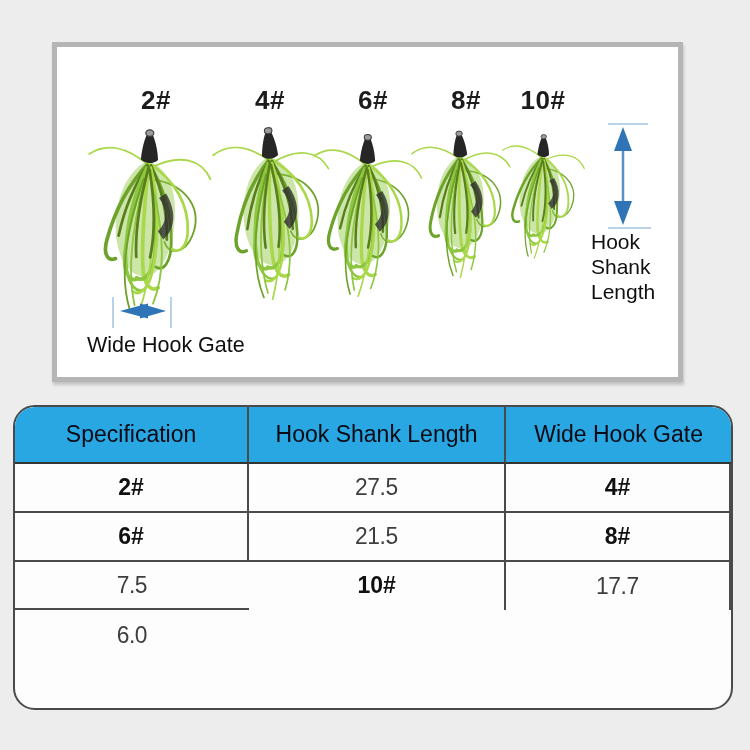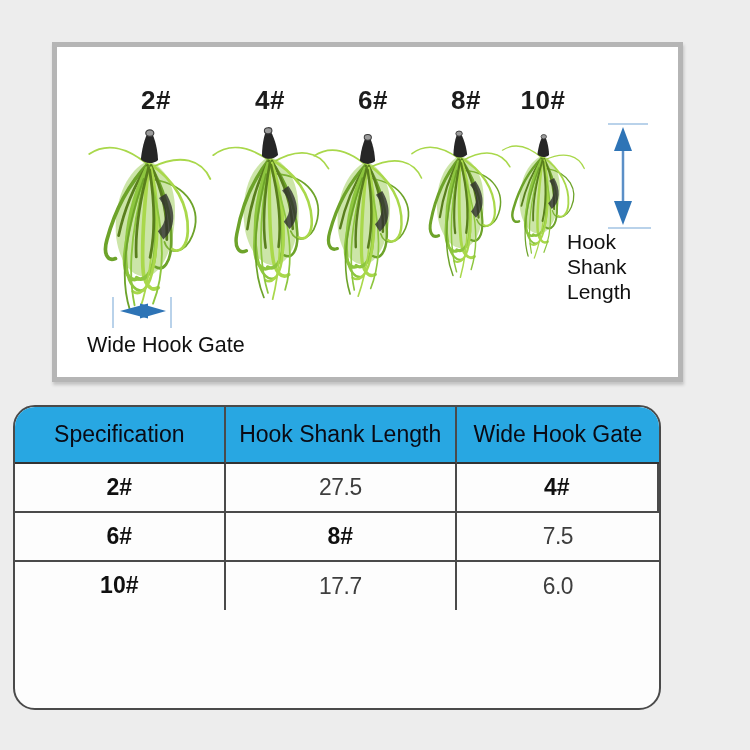--- a/index.html
+++ b/index.html
@@ -19,40 +19,40 @@
     box-shadow:1px 3px 3px rgba(0,0,0,.18);
   }
   .lure-svg{position:absolute;left:0;top:0;width:621px;height:330px;}
   .size-label{
     position:absolute;top:38px;width:72px;
     text-align:center;
     font-size:26px;font-weight:bold;color:#1c1c1c;
     letter-spacing:.5px;
   }
   .shank-label{
-    position:absolute;left:510px;top:182px;
+    position:absolute;left:534px;top:182px;
     font-size:21px;line-height:25px;color:#101010;
     white-space:pre-line;
   }
   .gate-label{
     position:absolute;left:30px;top:286px;
     font-size:21.5px;color:#101010;
   }
   
   .f{fill:none;stroke-linecap:round;}
   .s1{stroke:#8dc63f}.s2{stroke:#a9d84b}.s3{stroke:#6da32a}.s4{stroke:#597f1d}
   .w1{stroke-width:1.6}.w2{stroke-width:2.4}.w3{stroke-width:3.2}
   .mass{fill:#8ec63f;opacity:.45;stroke:none}
   .head{fill:#262626;stroke:none}
   .eye{fill:#9b9b9b;stroke:#3c3c3c;stroke-width:1}
   .hookpt{fill:#2f2f2f;opacity:.8;stroke:none}
   
   .spec-table{
     position:absolute;left:13px;top:405px;
-    width:648px;height:305px;
+    width:720px;height:305px;
     background:#fdfdfd;
     border:2px solid #4a4a4a;
     border-radius:22px;
     overflow:hidden;
     display:grid;
     grid-template-columns:32.7% 35.9% 31.4%;
     grid-template-rows:57px repeat(5,1fr);
     box-sizing:border-box;
   }
   .cell{
@@ -154,20 +154,23 @@
       <span class="num-val">27.5</span>
     </div>
 
   <div class="cell">
       <span class="spec-val">4#</span>
     </div>
 
   <div class="cell">
       <span class="spec-val">6#</span>
     </div>
+  <div class="cell">
+      <span class="num-val">21.5</span>
+    </div>
 
   <div class="cell">
       <span class="spec-val">8#</span>
     </div>
   <div class="cell last-col">
       <span class="num-val">7.5</span>
     </div>
 
   <div class="cell last-row">
       <span class="spec-val">10#</span>

